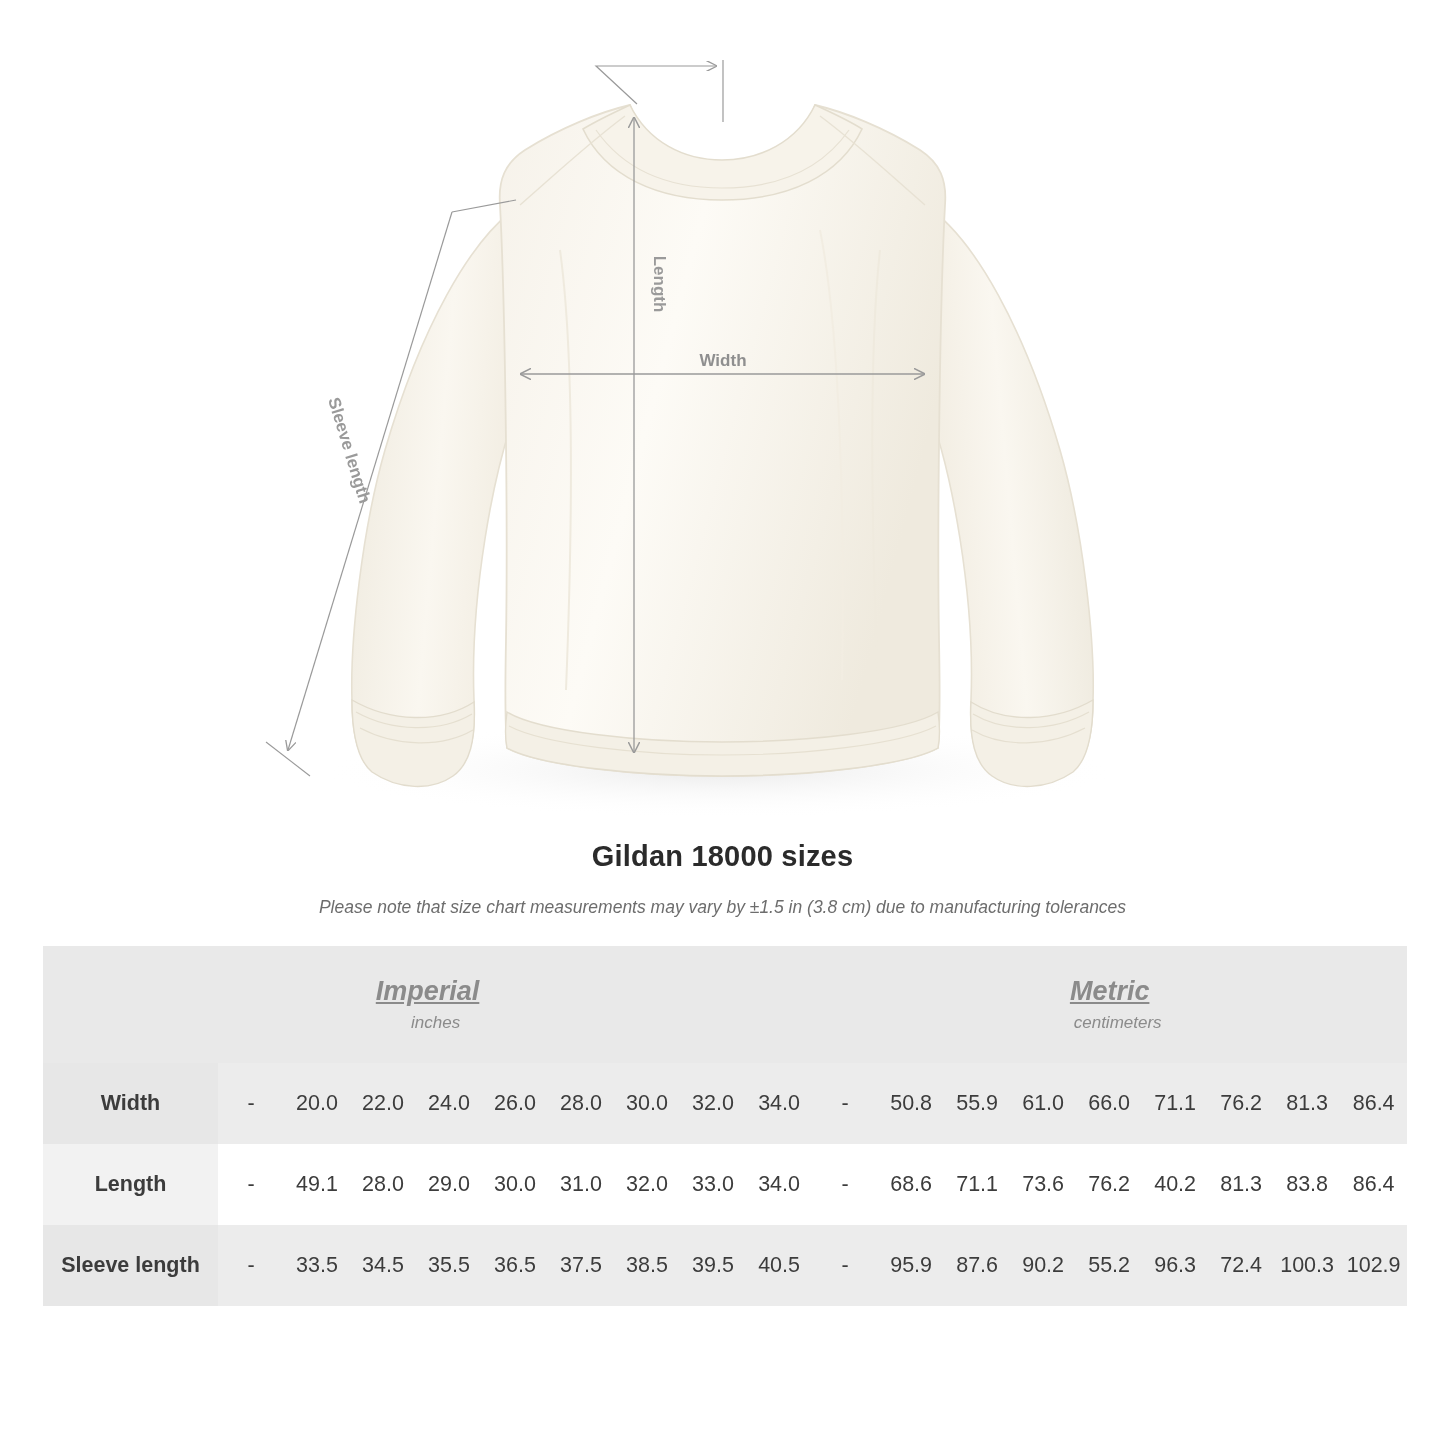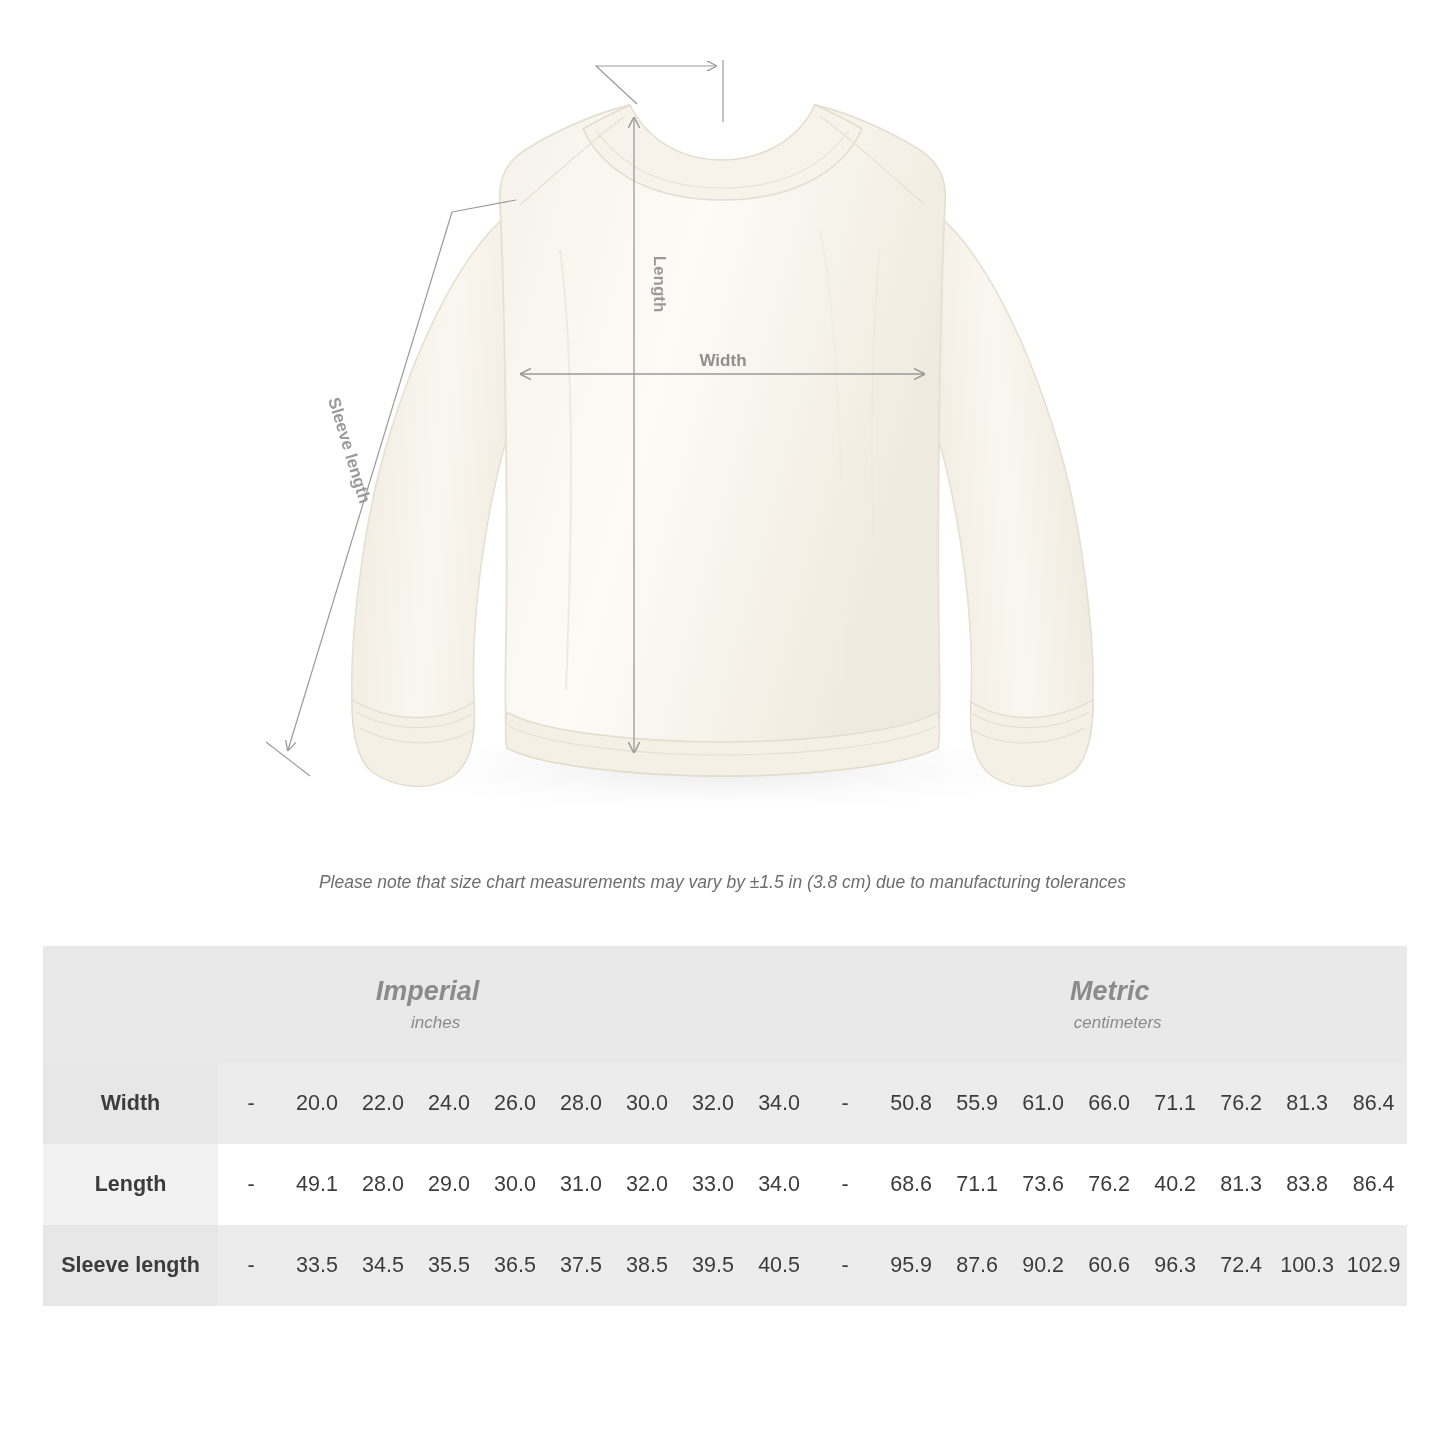--- a/index.html
+++ b/index.html
@@ -45,21 +45,21 @@
     text-align: center;
   }
   .chart-title {
     font-size: 29px;
     font-weight: bold;
     color: #2b2b2b;
     letter-spacing: 0.2px;
     margin: 0;
   }
   .chart-note {
-    margin-top: 32px;
+    margin-top: 24px;
     font-size: 17.5px;
     font-style: italic;
     color: #6d6d6d;
   }
 
   
   .table-wrap {
     position: absolute;
     top: 946px;
     left: 43px;
@@ -83,20 +83,21 @@
   .unit-row td {
     height: 117px;
     background: #e9e9e9;
   }
   .unit-name {
     font-size: 27px;
     font-style: italic;
     font-weight: bold;
     color: #8b8b8b;
     line-height: 1.15;
+    text-decoration: underline;
   }
   .unit-sub {
     font-size: 17px;
     font-style: italic;
     color: #8b8b8b;
     margin-top: 6px;
     padding-left: 16px;
   }
 
   
@@ -238,20 +239,21 @@
 
       <text x="654" y="284" font-family="Liberation Sans, sans-serif" font-size="17" font-weight="bold" fill="#9a9a9a" transform="rotate(90 654 284)" text-anchor="middle">Length</text>
 
       <text x="723" y="366" font-family="Liberation Sans, sans-serif" font-size="17" font-weight="bold" fill="#8f8f8f" text-anchor="middle">Width</text>
 
       <text x="344" y="452" font-family="Liberation Sans, sans-serif" font-size="17" font-weight="bold" fill="#9a9a9a" transform="rotate(73 344 452)" text-anchor="middle">Sleeve length</text>
     </svg>
   </div>
 
   <div class="titleblock">
+    <div class="chart-title">Gildan 18000 sizes</div>
     <div class="chart-note">Please note that size chart measurements may vary by ±1.5 in (3.8 cm) due to manufacturing tolerances</div>
   </div>
 
   <div class="table-wrap">
     <table class="size-table">
       <colgroup>
         <col style="width:175px">
         <col style="width:66px">
           <col style="width:66px">
           <col style="width:66px">
@@ -337,21 +339,21 @@
         <td>35.5</td>
         <td>36.5</td>
         <td>37.5</td>
         <td>38.5</td>
         <td>39.5</td>
         <td>40.5</td>
         <td>-</td>
         <td>95.9</td>
         <td>87.6</td>
         <td>90.2</td>
-        <td>60.6</td>
+        <td>55.2</td>
         <td>96.3</td>
         <td>72.4</td>
         <td>100.3</td>
         <td>102.9</td>
       </tr>
     </tbody>
       </table>
   </div>
 
 </div>

